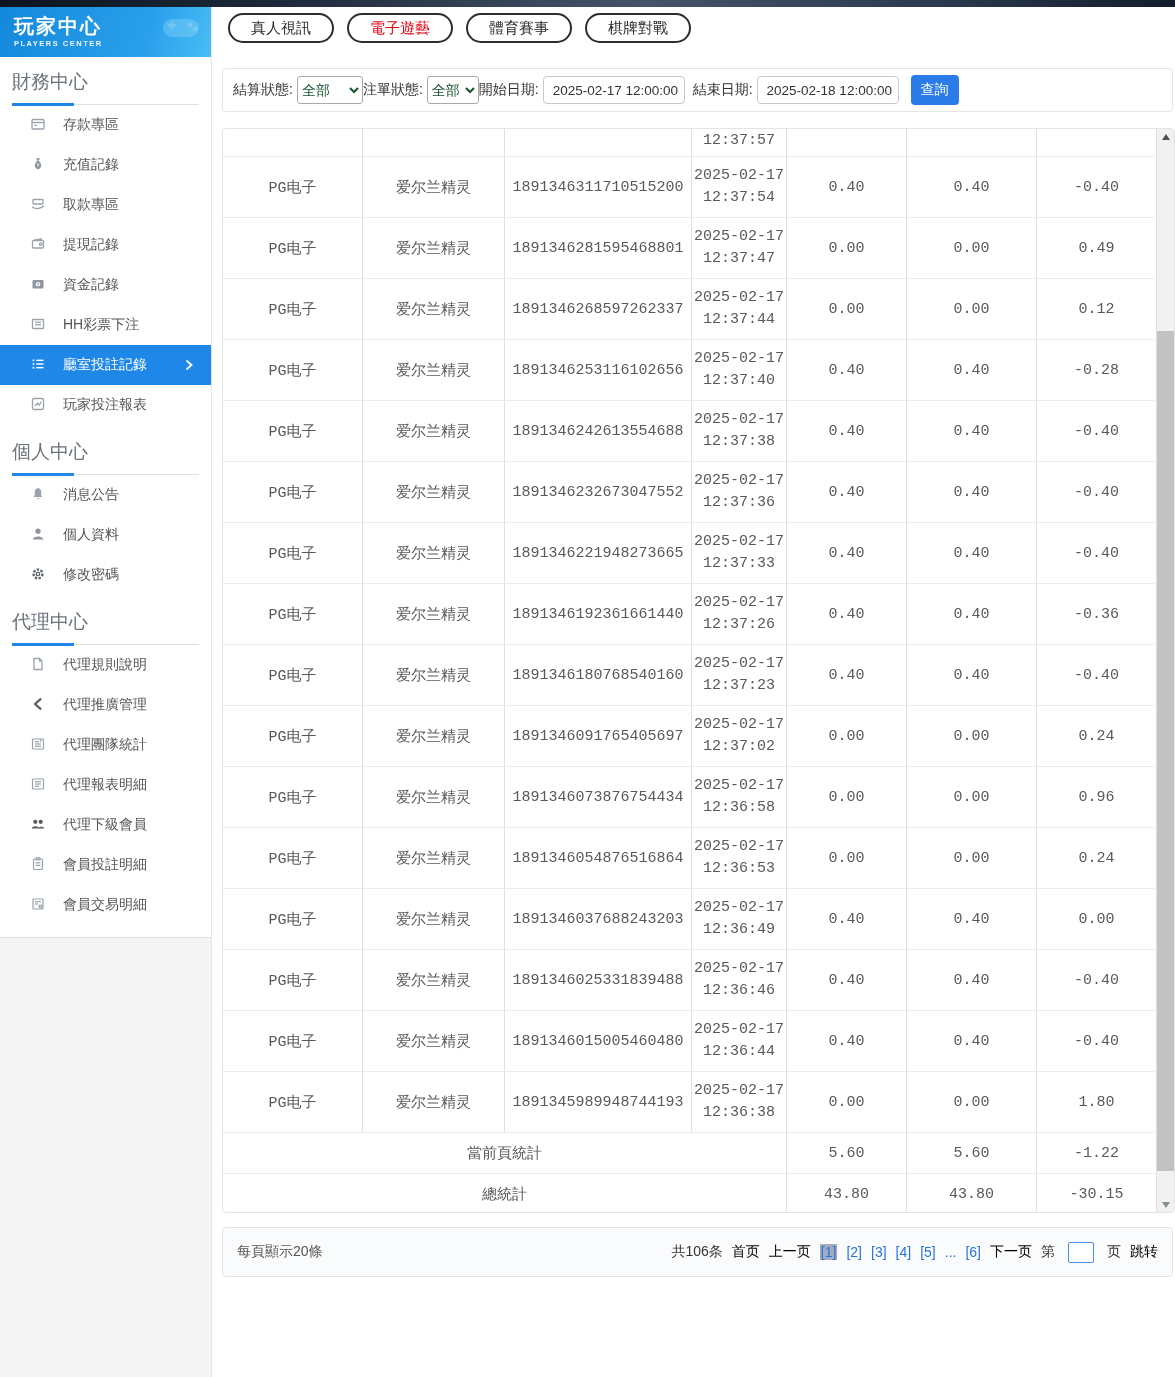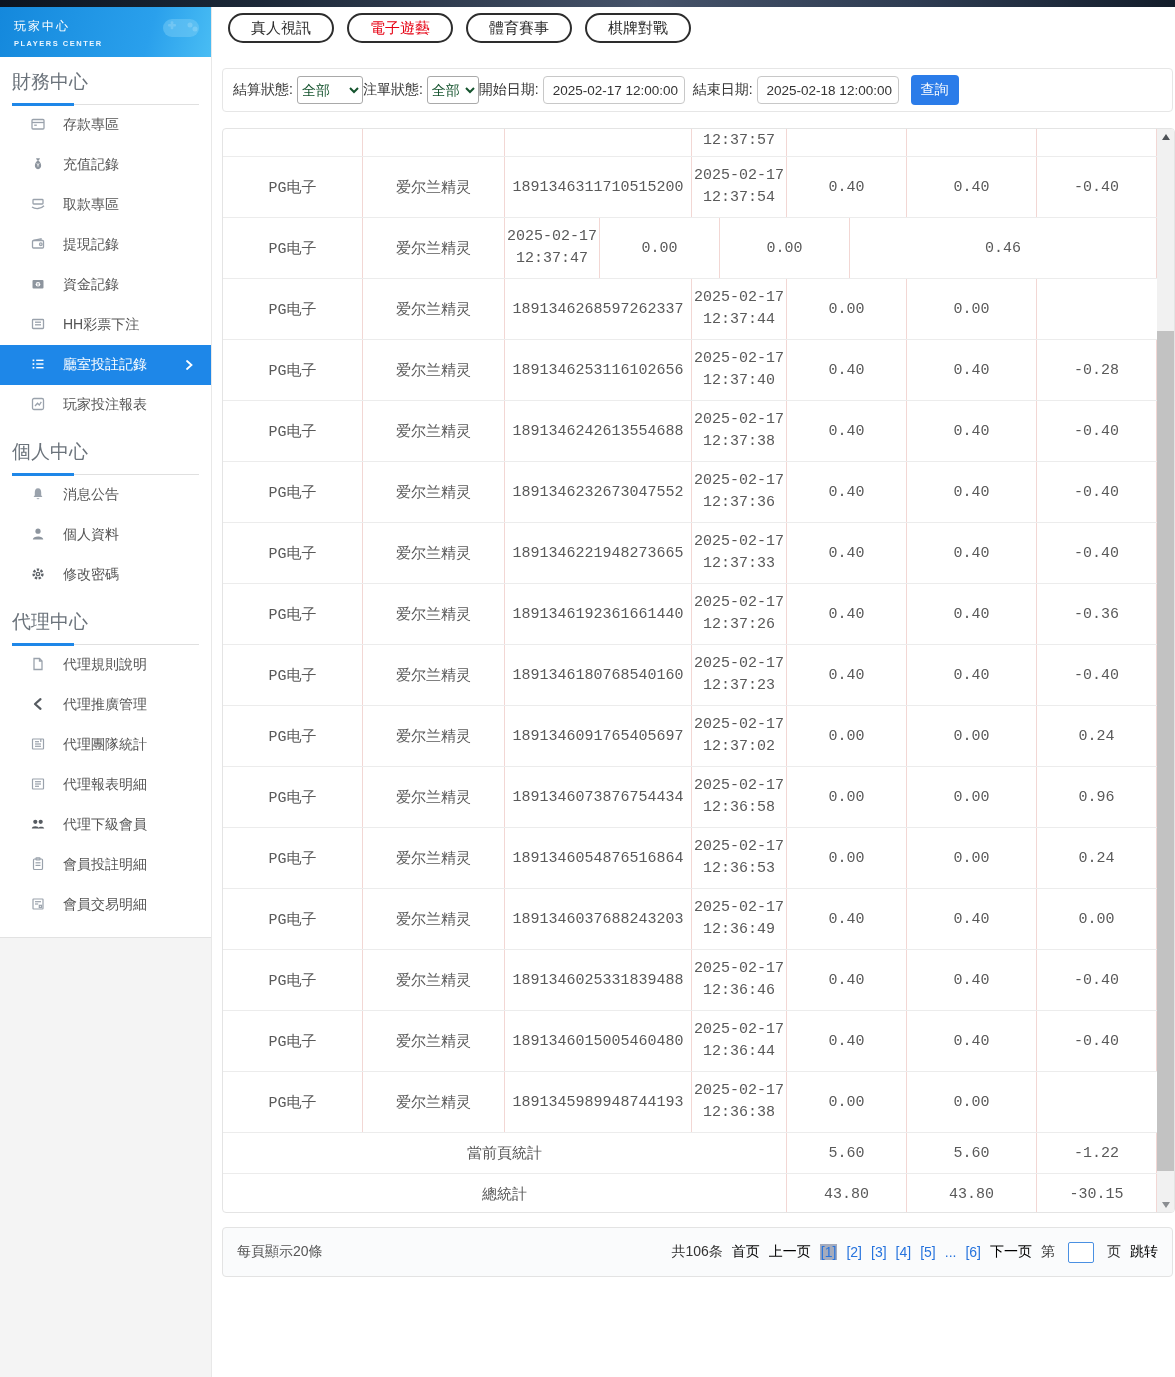--- a/index.html
+++ b/index.html
@@ -12,21 +12,21 @@
   .topstrip { height:7px; width:100%;
     background:linear-gradient(90deg,#0c1420 0%,#1c2838 22%,#46536a 55%,#2e3c52 78%,#131d2b 100%); }
 
   .layout { display:flex; height:1370px; }
 
   
   .sidebar { width:212px; flex:0 0 212px; background:#f4f4f4; border-right:1px solid #e8e8e8;
     display:flex; flex-direction:column; }
   .side-header { height:50px; background:linear-gradient(105deg,#1488dc 0%,#2aa0ec 70%,#49bdf4 100%);
     padding:7px 12px 0 14px; position:relative; overflow:hidden; }
-  .side-title { color:#fff; font-size:12px; font-weight:normal; letter-spacing:2px; line-height:24px;}
+  .side-title { color:#fff; font-size:20px; font-weight:bold; letter-spacing:2px; line-height:24px;}
   .side-sub { color:#eaf6ff; font-size:7.5px; letter-spacing:1.5px; font-weight:bold; margin-top:1px;}
   .gamepad { position:absolute; right:8px; top:4px; opacity:.45; }
   .menu-panel { background:#fff; border-bottom:1px solid #e2e2e2; padding-bottom:12px; }
   .section-title { margin:12px 12px 0 12px; font-size:19px; color:#6b737b; padding-bottom:9px;
     border-bottom:1px solid #e0e0e0; position:relative; }
   .section-title::after { content:""; position:absolute; left:0; bottom:-2px; width:62px; height:3px;
     background:#1e87e8; }
   .menu-item { height:40px; display:flex; align-items:center; padding-left:30px; gap:17px;
     font-size:14px; color:#555; cursor:pointer; }
   .menu-item svg { flex:0 0 16px; }
@@ -330,43 +330,45 @@
                 </div>
               </div>
               <div class="c c5">0.40</div>
               <div class="c c6">0.40</div>
               <div class="c c7">-0.40</div>
             </div>
 
             <div class="trow">
               <div class="c c1">PG电子</div>
               <div class="c c2">爱尔兰精灵</div>
+              <div class="c c3">1891346281595468801</div>
               <div class="c c4">
                 <div>
                   <div class="dt">2025-02-17</div>
                   <div class="dt">12:37:47</div>
                 </div>
               </div>
               <div class="c c5">0.00</div>
               <div class="c c6">0.00</div>
-              <div class="c c7">0.46</div>
+              <div class="c c7">0.49</div>
             </div>
 
             <div class="trow">
               <div class="c c1">PG电子</div>
               <div class="c c2">爱尔兰精灵</div>
               <div class="c c3">1891346268597262337</div>
               <div class="c c4">
                 <div>
                   <div class="dt">2025-02-17</div>
                   <div class="dt">12:37:44</div>
                 </div>
               </div>
               <div class="c c5">0.00</div>
               <div class="c c6">0.00</div>
+              <div class="c c7">0.12</div>
             </div>
 
             <div class="trow">
               <div class="c c1">PG电子</div>
               <div class="c c2">爱尔兰精灵</div>
               <div class="c c3">1891346253116102656</div>
               <div class="c c4">
                 <div>
                   <div class="dt">2025-02-17</div>
                   <div class="dt">12:37:40</div>
@@ -547,20 +549,21 @@
               <div class="c c2">爱尔兰精灵</div>
               <div class="c c3">1891345989948744193</div>
               <div class="c c4">
                 <div>
                   <div class="dt">2025-02-17</div>
                   <div class="dt">12:36:38</div>
                 </div>
               </div>
               <div class="c c5">0.00</div>
               <div class="c c6">0.00</div>
+              <div class="c c7">1.80</div>
             </div>
           </div>
 
         <div class="sumrow">
           <div class="sum-label">當前頁統計</div>
           <div class="c c5">5.60</div>
           <div class="c c6">5.60</div>
           <div class="c c7">-1.22</div>
         </div>
         <div class="sumrow">

